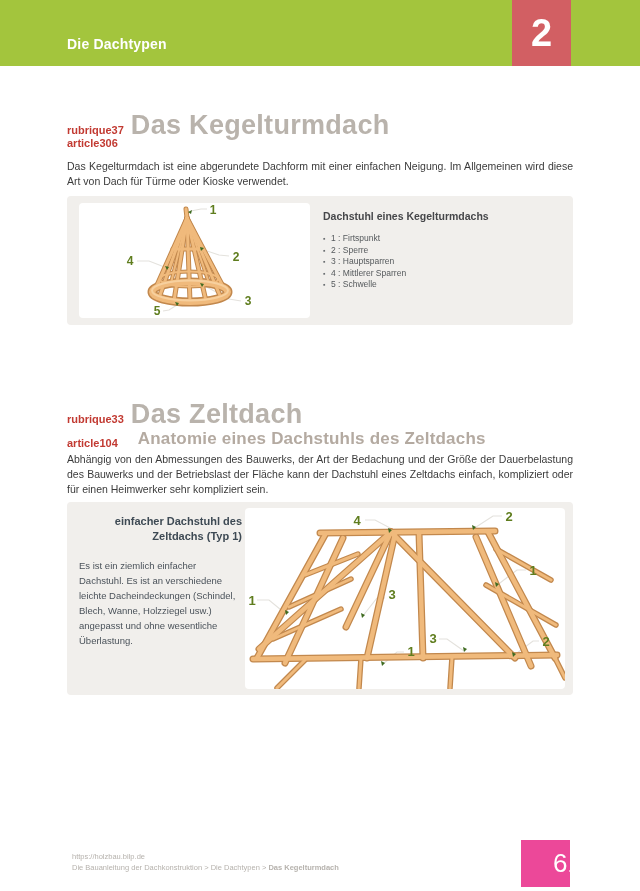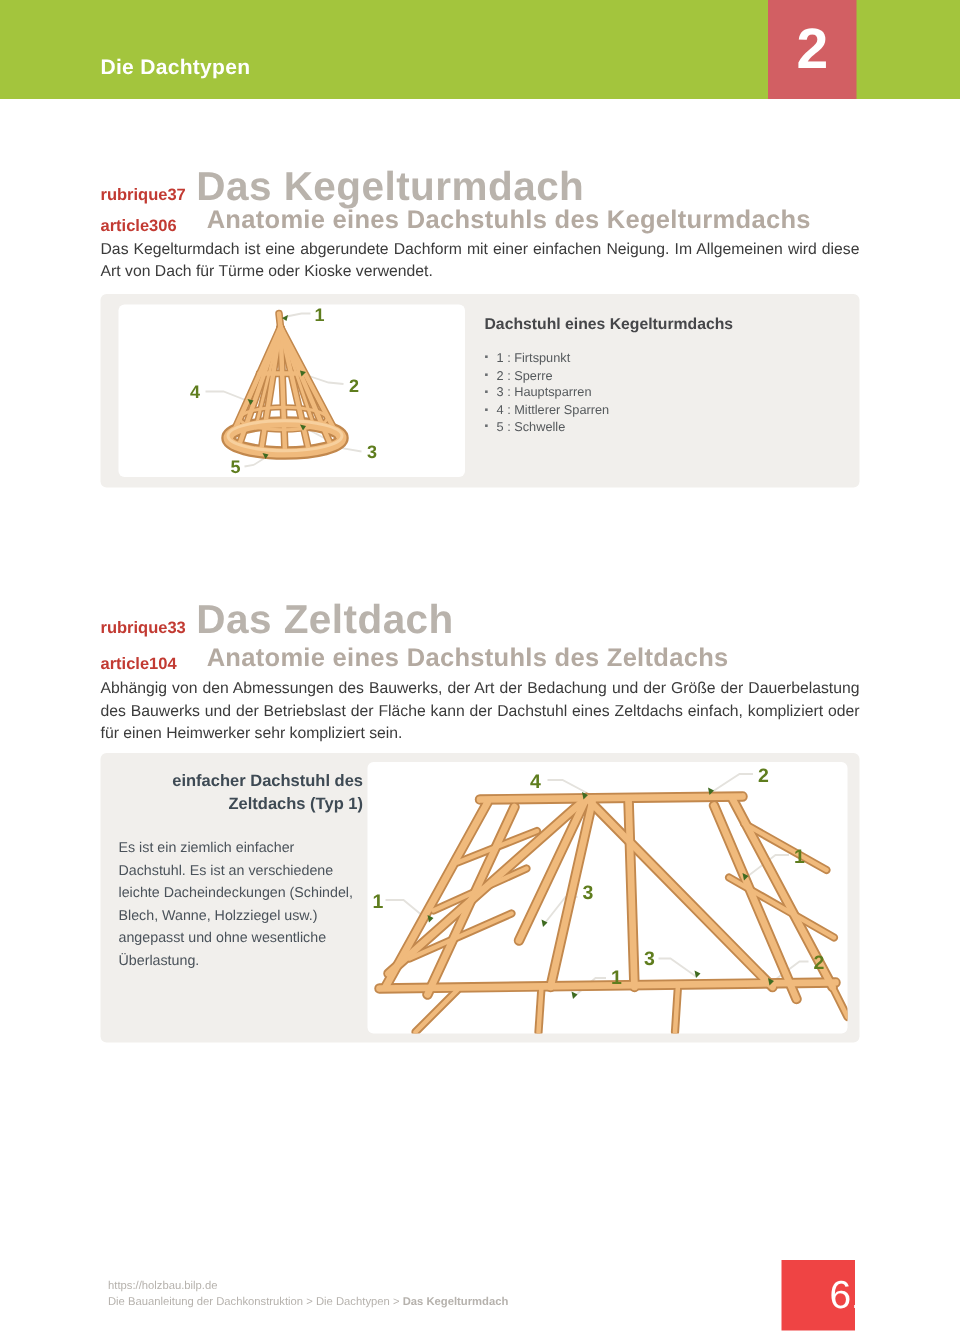--- a/index.html
+++ b/index.html
@@ -66,21 +66,21 @@
   }
   
   .fig-num { font:bold 12px "Liberation Sans", sans-serif; fill:#5f7d1e; }
   .fig-num2 { font:bold 13px "Liberation Sans", sans-serif; fill:#5f7d1e; }
   
   .footer-crumbs {
     position:absolute; left:72px; top:851px; font-size:7.5px; line-height:11px; color:#b6b2ad;
   }
   .footer-crumbs .bold { font-weight:bold; }
   .pagenum-box {
-    position:absolute; left:521px; top:840px; width:49px; height:47px; background:#ef4444;
+    position:absolute; left:521px; top:840px; width:49px; height:47px; background:#ec4899;
     color:#ffffff; font-size:26px; display:flex; align-items:center; justify-content:center;padding-left:44px;
   }
 </style>
 </head>
 <body>
 
 <div class="page">
 
 
   <div class="layer">
@@ -90,21 +90,20 @@
       <div class="chapter-badge">2</div>
     </header>
 
     <div class="h1row" style="top:84px;">
       <span class="rubrique">rubrique37</span>
       <h1>Das Kegelturmdach</h1>
     </div>
 
     <div class="h2row" style="top:137px;">
       <span class="article">article306</span>
-      <h2>Anatomie eines Dachstuhls des Kegelturmdachs</h2>
     </div>
 
     <p class="bodytext" style="top:159px;">Das Kegelturmdach ist eine abgerundete Dachform mit einer einfachen Neigung. Im Allgemeinen wird diese Art von Dach für Türme oder Kioske verwendet.</p>
 
     <div class="panel panel1">
       <div class="figure-box figure-box1">
         <svg viewBox="0 0 231 115">
 
           <g stroke="#e4e2dd" stroke-width="1.2" fill="none">
             <polyline points="112,8 122,6 128,6"></polyline>

